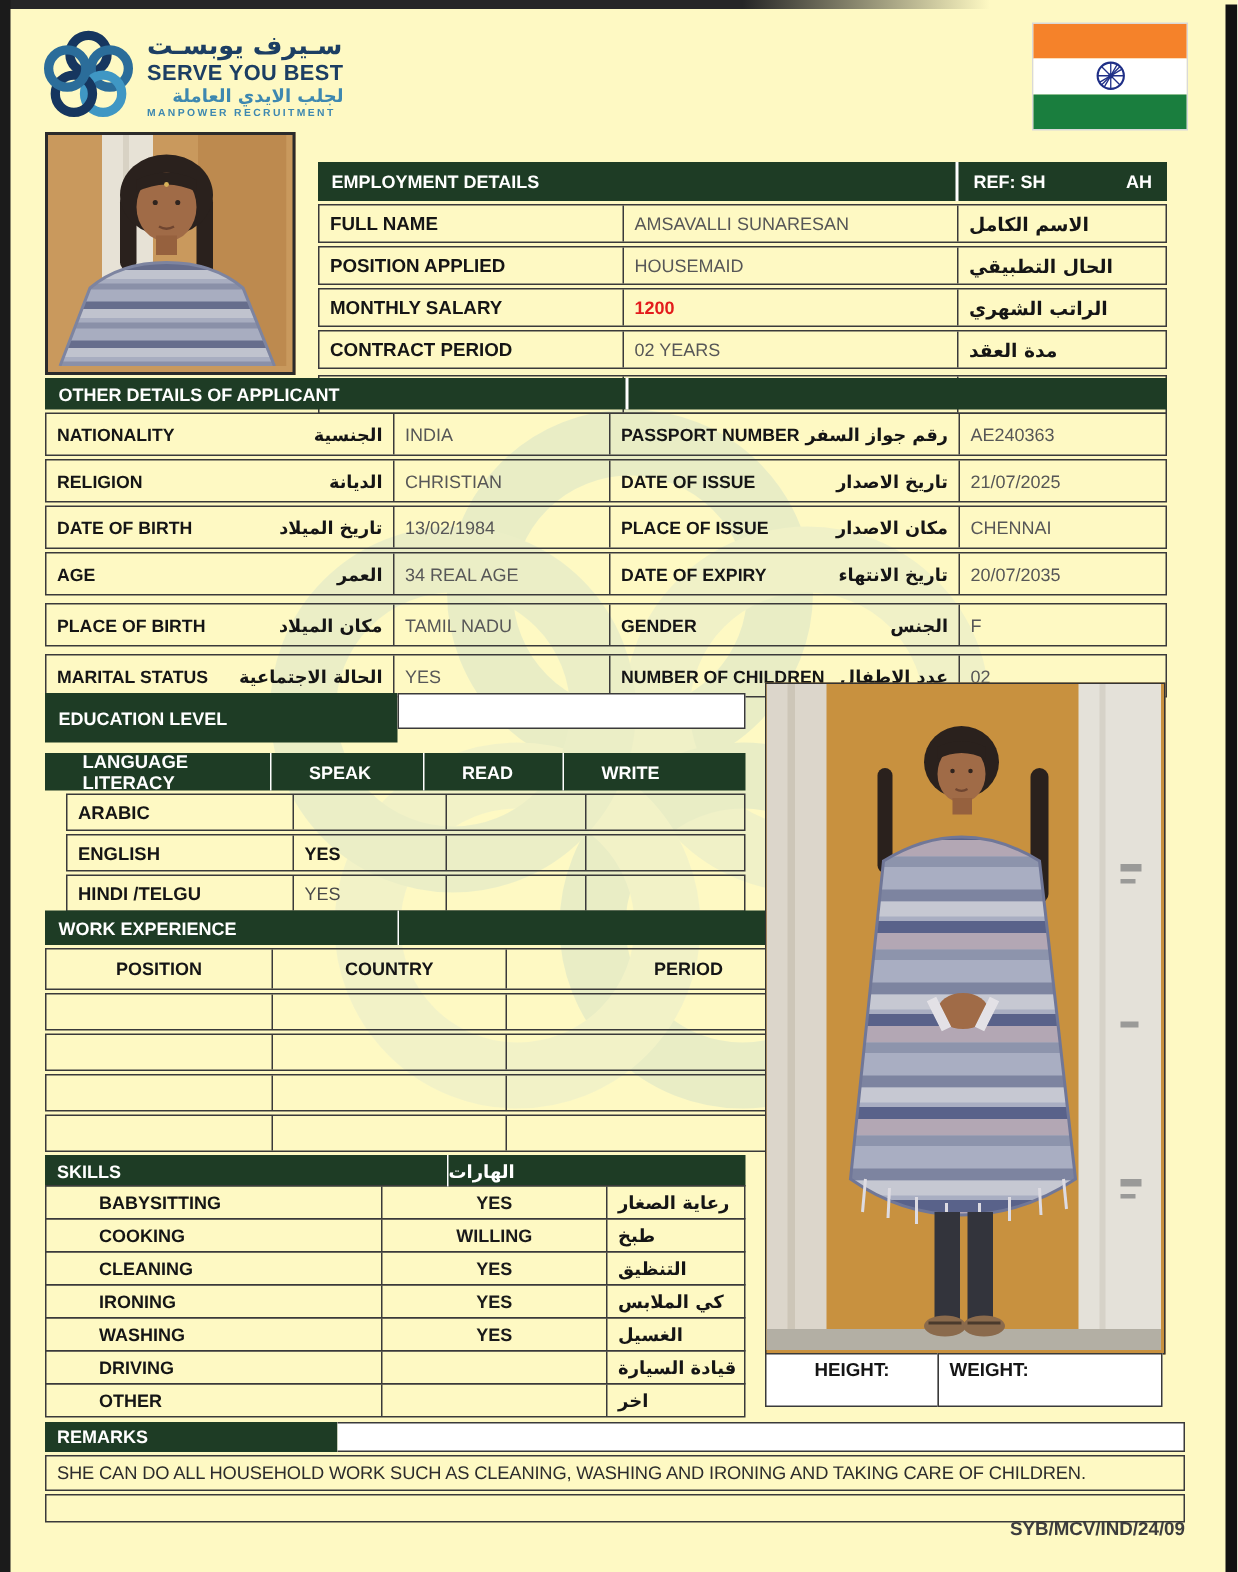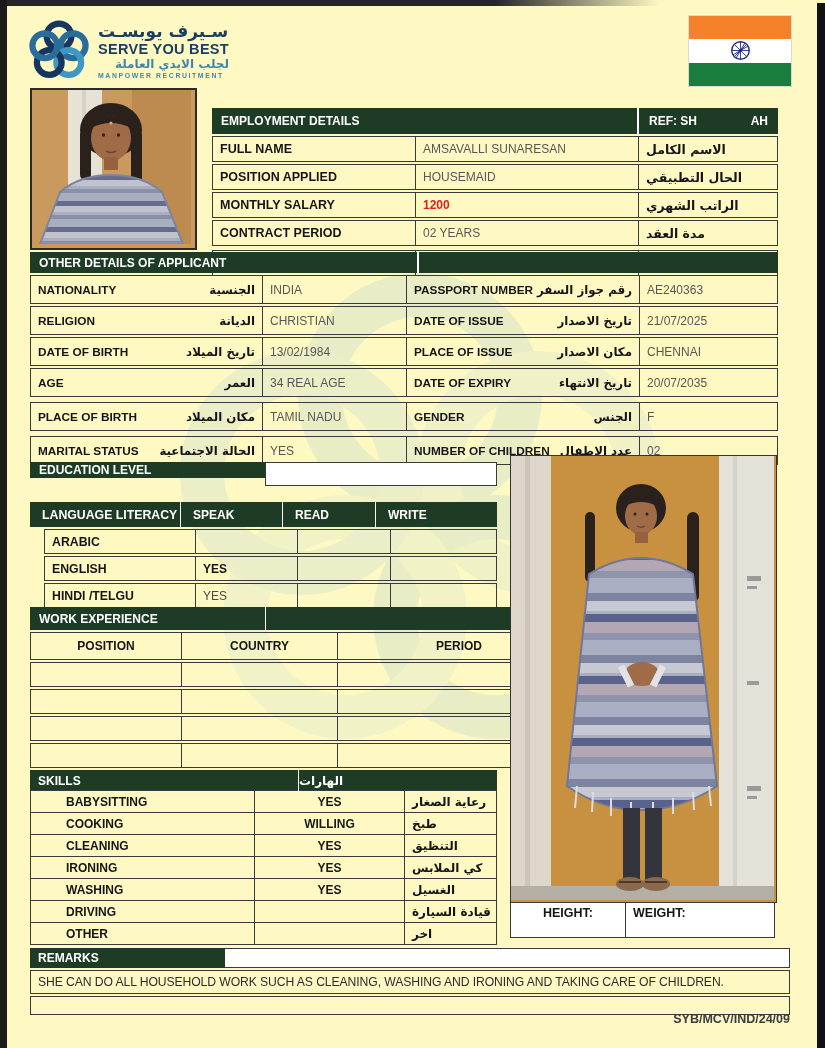--- a/index.html
+++ b/index.html
@@ -53,26 +53,26 @@
   .oh1{width:389px;padding-left:9px;box-sizing:border-box;height:100%;display:flex;align-items:center;border-right:2px solid #fff;}
   .oh2{flex:1;}
   .orow{height:27px;}
   .oc1{width:231px;justify-content:space-between;font-size:11.8px;}
   .oc2{width:144px;}
   .oc3{width:233px;justify-content:space-between;font-size:11.8px;}
   .oc4{flex:1;}
   .gap4{margin-top:5px;}
   
   .edu{left:30px;top:462px;width:467px;height:24px;display:flex;}
-  .edu .hdr{width:235px;height:16px;padding-left:9px;box-sizing:border-box;}
+  .edu .hdr{width:235px;height:33px;padding-left:9px;box-sizing:border-box;}
   .edu .val{width:232px;border:1px solid #3a3a3a;box-sizing:border-box;background:#fff;}
   
   .lang{left:30px;top:502px;width:467px;}
   .lang .hdr{height:25px;}
-  .lh{padding-left:12px;box-sizing:border-box;height:100%;display:flex;align-items:center;border-left:1px solid #fff;}
+  .lh{padding-left:25px;box-sizing:border-box;height:100%;display:flex;align-items:center;border-left:1px solid #fff;}
   .lrow{height:23px;margin-left:14px;}
   .lc1{width:150px;font-size:12.3px;}
   .lc2{width:102px;}
   .lc3{width:93px;}
   .lc4{flex:1;}
   
   .work{left:30px;top:607px;width:551px;}
   .work .hdr{height:23px;padding-left:9px;}
   .whdiv{position:absolute;left:235px;top:0;width:1px;height:23px;background:#fff;}
   .whead{height:26px;text-align:right;}

